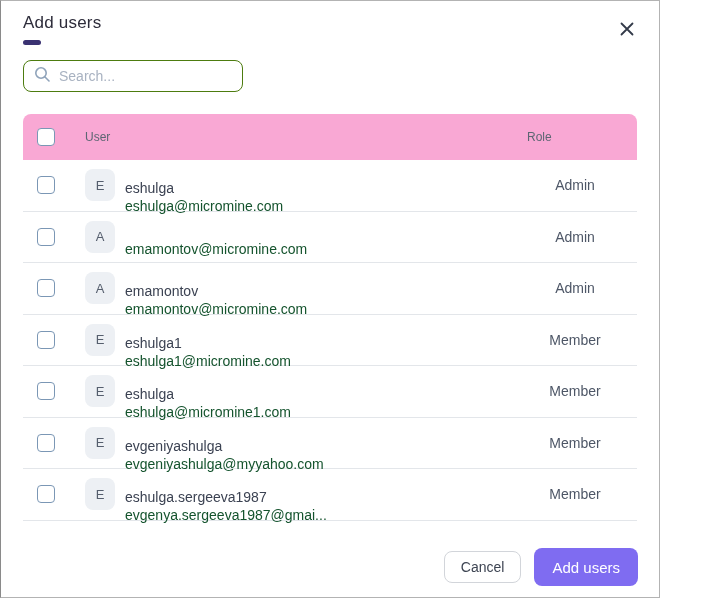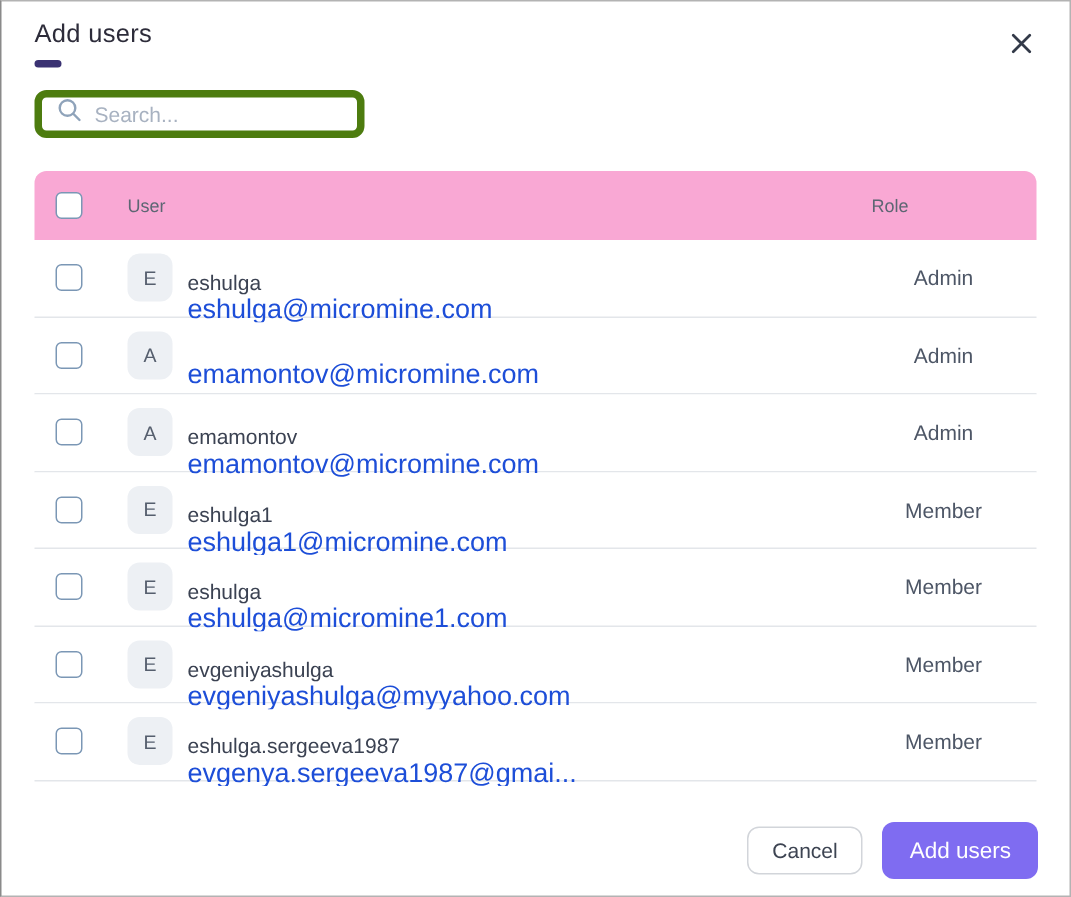--- a/index.html
+++ b/index.html
@@ -3,21 +3,21 @@
 <meta charset="utf-8">
 <style>
   * { margin: 0; padding: 0; box-sizing: border-box; }
   html, body { background: #ffffff; }
   body {
     font-family: "Liberation Sans", "DejaVu Sans", sans-serif;
     width: 714px; height: 598px;
     color: #3b4252;
   }
   .modal {
-    width: 714px; height: 598px;
+    width: 660px; height: 598px;
     background: #ffffff;
     border: 1px solid #b3b3b3;
     border-left-color: #8a8a8a;
     display: flex; flex-direction: column;
     position: relative;
     overflow: hidden;
   }
   
   .modal-header { padding: 12px 22px 0 22px; }
   .modal-title {
@@ -32,21 +32,21 @@
     position: absolute; top: 14px; right: 18px;
     width: 28px; height: 28px;
     display: flex; align-items: center; justify-content: center;
     cursor: pointer; background: none; border: none;
   }
   .close-btn svg { display: block; }
   
   .search-wrap { padding: 15px 22px 0 22px; }
   .search-box {
     width: 220px; height: 32px;
-    border: 5px solid #4d7c0f; border-radius: 8px;
+    border: 1px solid #4d7c0f; border-radius: 8px;
     display: flex; align-items: center;
     padding: 0 10px; gap: 8px;
     background: #fff;
   }
   .search-box svg { flex: 0 0 auto; }
   .search-input {
     border: none; outline: none; flex: 1; min-width: 0;
     font-family: "Liberation Sans", "DejaVu Sans", sans-serif;
     font-size: 14px; color: #3b4252; background: transparent;
   }
@@ -80,21 +80,21 @@
   }
   .avatar {
     width: 30px; height: 32px;
     background: #edf0f4; border-radius: 8px;
     display: flex; align-items: center; justify-content: center;
     font-size: 13px; color: #555e6d;
   }
   .user-info { line-height: 18px; overflow: hidden; margin-top: 24px; }
   .user-name { font-size: 14px; color: #3b4252; }
   .user-email {
-    font-size: 18px; color: #1d4ed8;
+    font-size: 14px; color: #14532d;
     white-space: nowrap; overflow: hidden; text-overflow: ellipsis;
   }
   .role-cell { font-size: 14px; color: #4d5666; text-align: center; }
   
   .spacer { flex: 1; }
   .modal-footer {
     display: flex; align-items: center; justify-content: flex-end;
     gap: 13px; padding: 0 21px 0 22px; height: 60px;
   }
   .btn {

